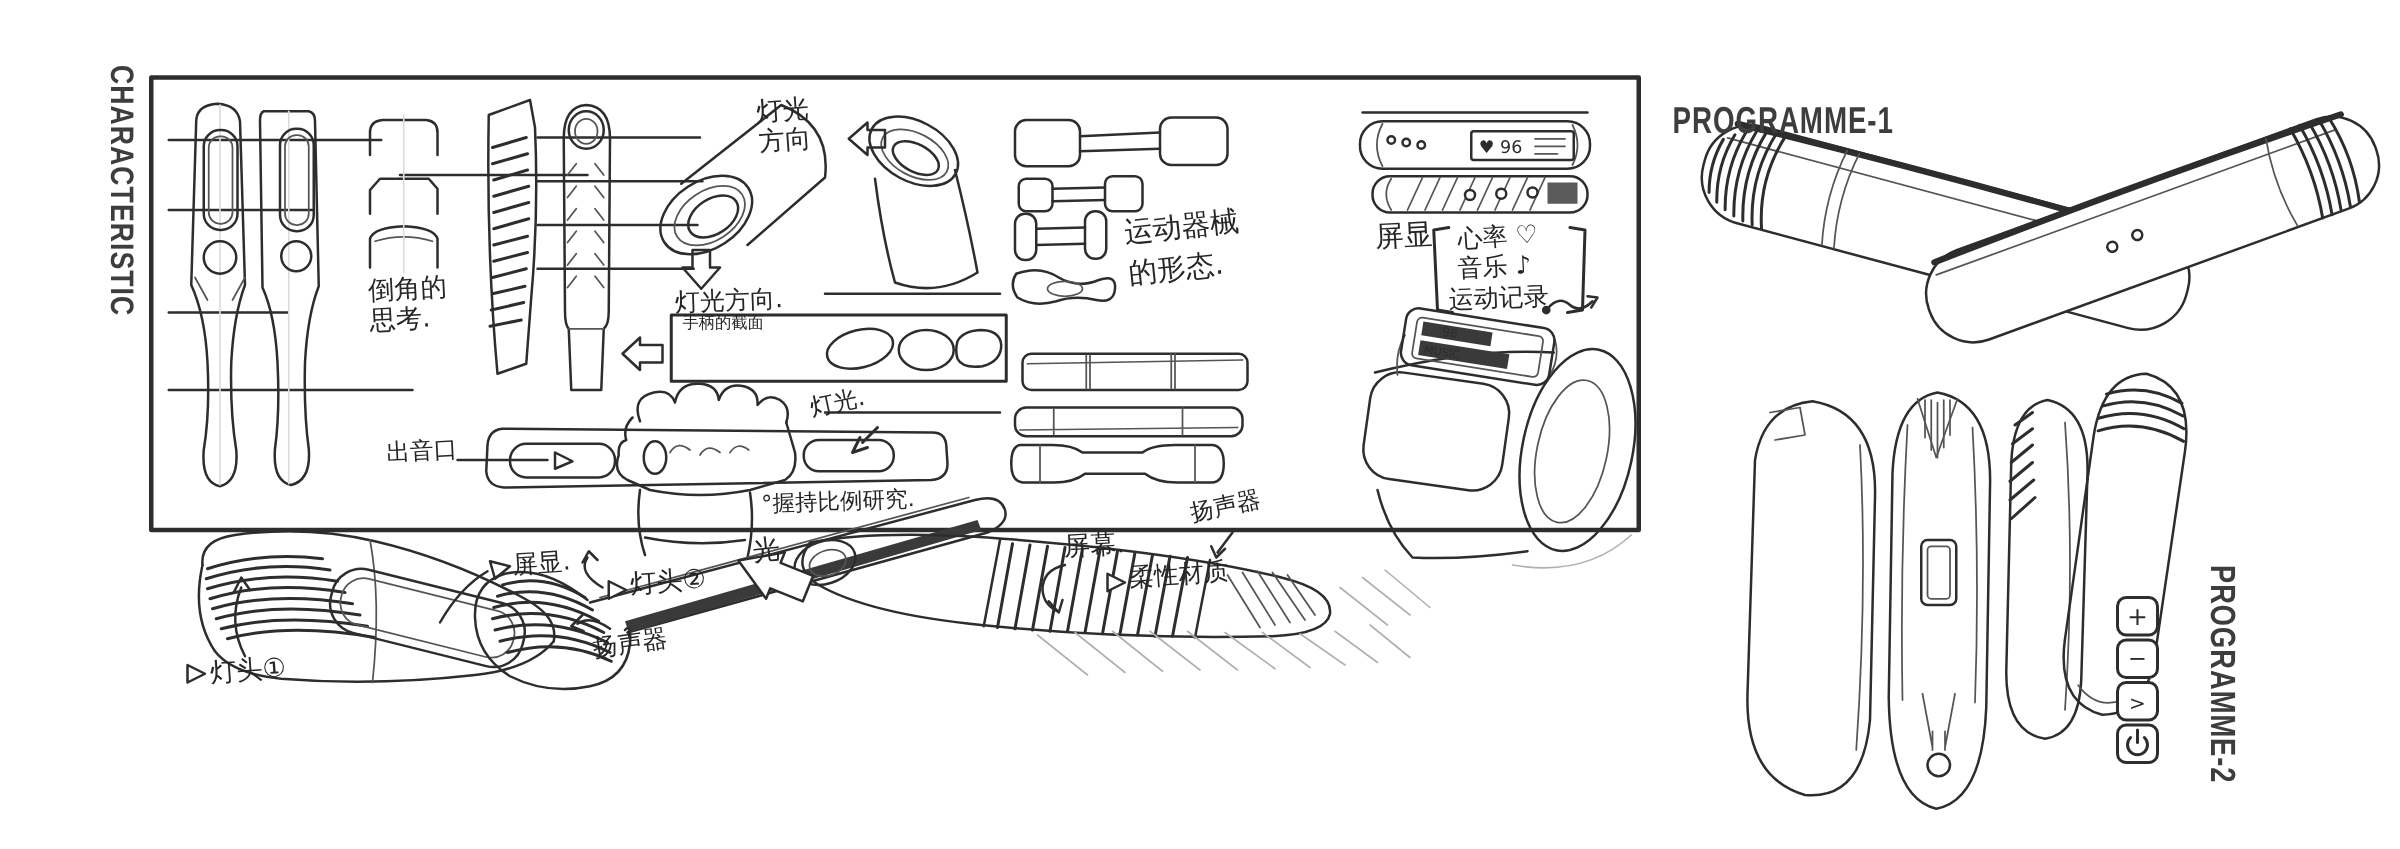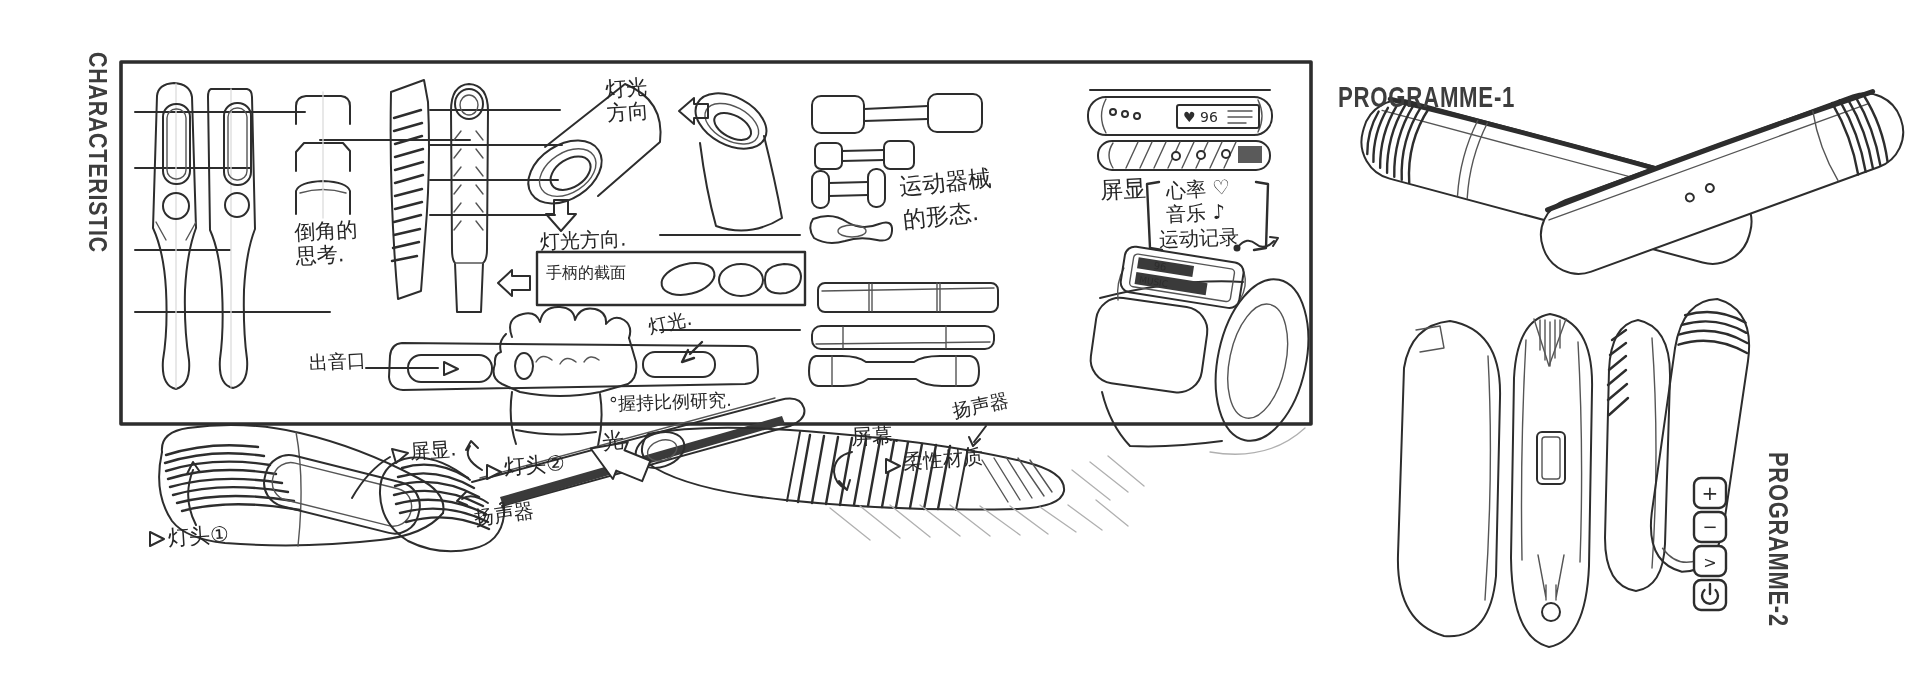--- a/index.html
+++ b/index.html
@@ -304,21 +304,21 @@
 <div class="lbl head" style="left:1338px;top:80px;font-size:30px;transform:scaleX(0.74);">PROGRAMME-1</div>
 
 <div class="lbl head vert" style="left:1794px;top:452px;font-size:28px;transform:rotate(90deg) scaleX(0.78);">PROGRAMME-2</div>
 
 <div class="lbl" style="left:295px;top:219px;font-size:21px;transform:rotate(-3deg);"><span>倒角的</span><br><span>思考.</span></div>
 
 <div class="lbl" style="left:606px;top:76px;font-size:21px;transform:rotate(-4deg);"><span>灯光</span><br><span>方向</span></div>
 
 <div class="lbl" style="left:540px;top:229px;font-size:20px;transform:rotate(-2deg);">灯光方向.</div>
 
-<div class="lbl" style="left:546px;top:264px;font-size:16px;">手柄的截面</div>
+<div class="lbl" style="left:546px;top:252px;font-size:13px;">手柄的截面</div>
 
 <div class="lbl" style="left:309px;top:351px;font-size:19px;transform:rotate(-3deg);">出音口</div>
 
 <div class="lbl" style="left:648px;top:312px;font-size:19px;transform:rotate(-12deg);">灯光.</div>
 
 <div class="lbl" style="left:609px;top:392px;font-size:18px;transform:rotate(-2deg);">°握持比例研究.</div>
 
 <div class="lbl" style="left:901px;top:166px;font-size:23px;line-height:1.45;transform:rotate(-6deg);"><span>运动器械</span><br><span>的形态.</span></div>
 
 <div class="lbl" style="left:1100px;top:176px;font-size:23px;transform:rotate(-3deg);">屏显</div>

